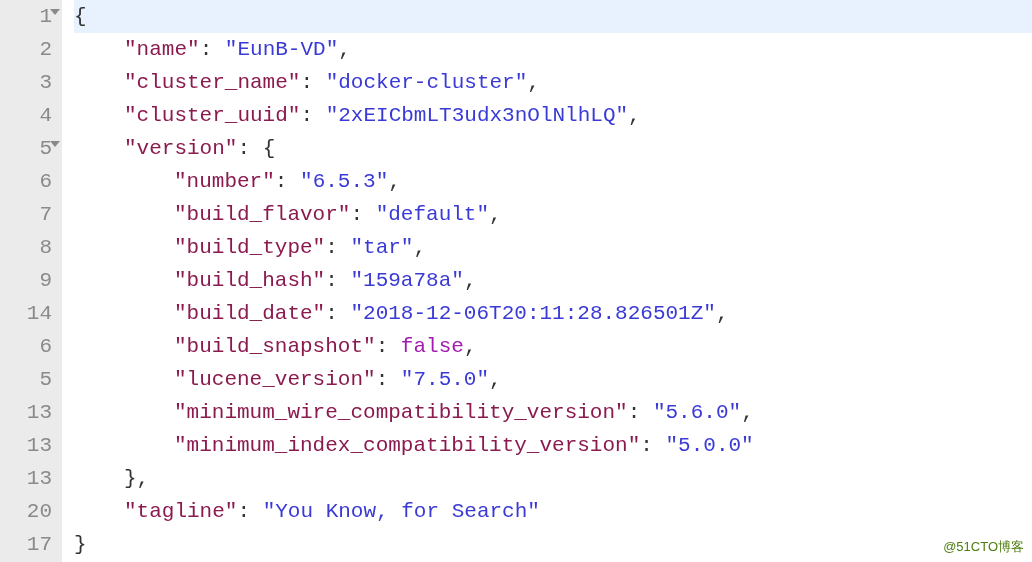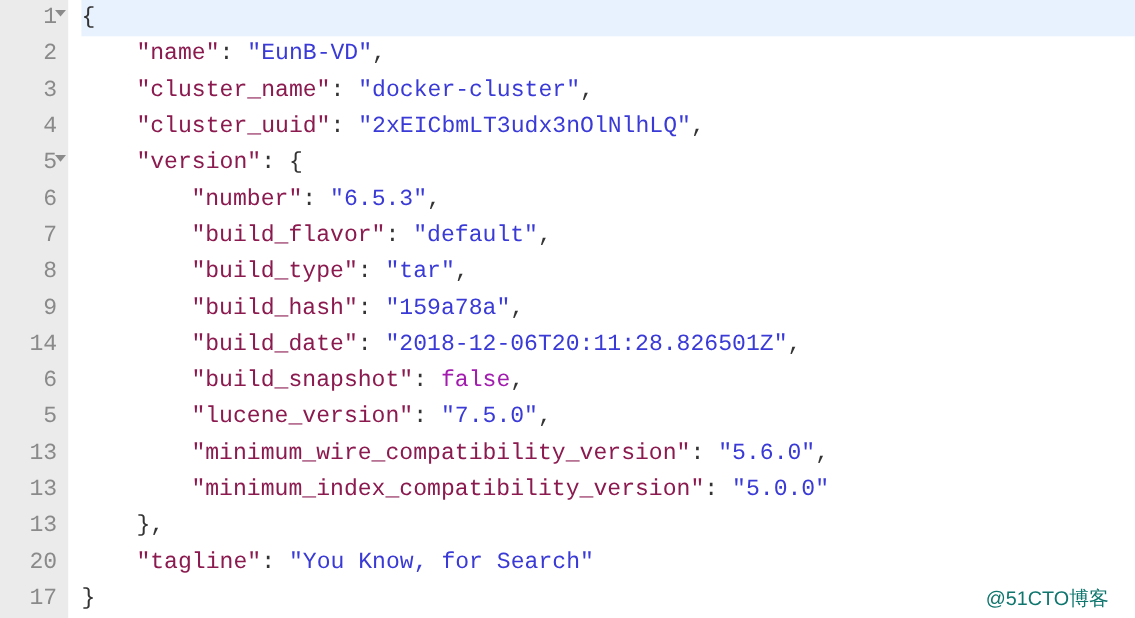--- a/index.html
+++ b/index.html
@@ -53,24 +53,24 @@
     background: #e8f2ff;
   }
   .p { color: #333; } 
   .k { color: #8b1a4f; } 
   .s { color: #3a3ad6; } 
   .b { color: #a21caf; } 
   .ind1 { padding-left: 50px; display:inline-block;}
   .ind2 { padding-left: 100px; display:inline-block;}
   .watermark {
     position: absolute;
-    right: 24px;
+    right: 8px;
     bottom: 6px;
-    font-size: 18px;
-    color: #0f766e;
+    font-size: 13px;
+    color: #4d7c0f;
     font-family: Arial, sans-serif;
   }
 </style>
 </head>
 <body>
 
 <div class="editor">
   <div class="gutter" id="gutter">
       <div class="gutter-line">1<span class="fold"></span></div>
       <div class="gutter-line">2</div>

